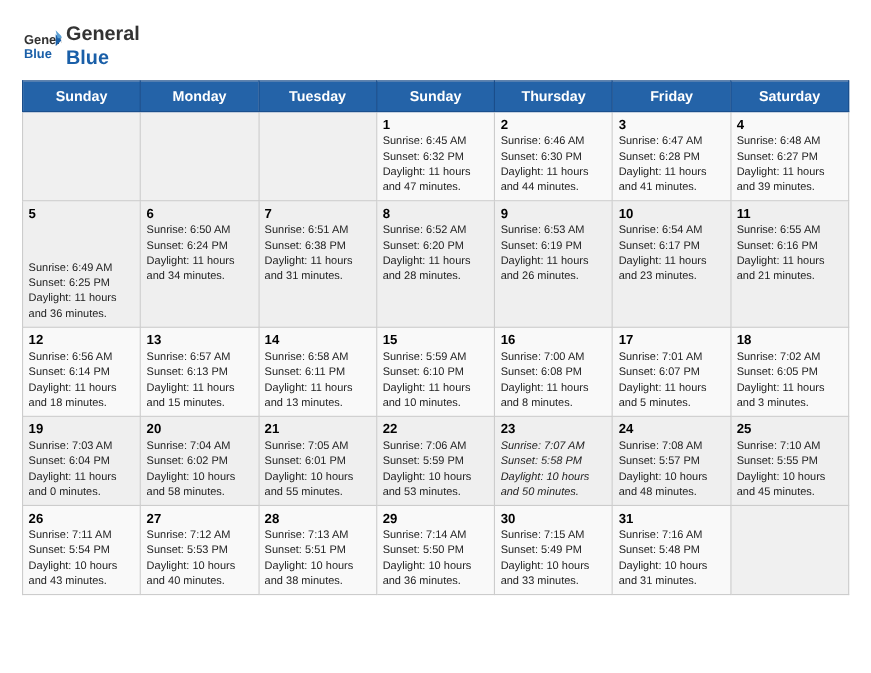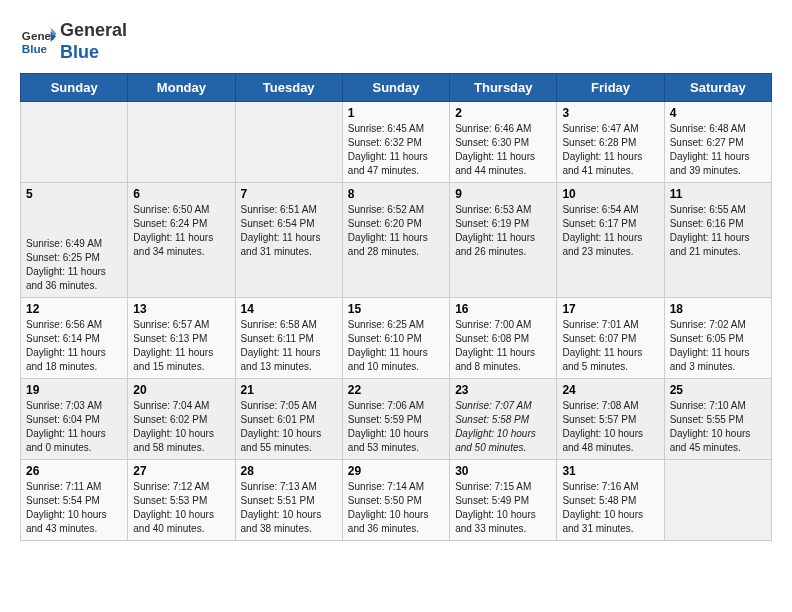--- a/index.html
+++ b/index.html
@@ -158,21 +158,21 @@
         </td>
         <td>
           <span class="day-num">6</span>
           <div class="day-info" style="white-space: pre-line;">Sunrise: 6:50 AM
 Sunset: 6:24 PM
 Daylight: 11 hours and 34 minutes.</div>
         </td>
         <td>
           <span class="day-num">7</span>
           <div class="day-info" style="white-space: pre-line;">Sunrise: 6:51 AM
-Sunset: 6:54 PM
+Sunset: 6:38 PM
 Daylight: 11 hours and 31 minutes.</div>
         </td>
         <td>
           <span class="day-num">8</span>
           <div class="day-info" style="white-space: pre-line;">Sunrise: 6:52 AM
 Sunset: 6:20 PM
 Daylight: 11 hours and 28 minutes.</div>
         </td>
         <td>
           <span class="day-num">9</span>
@@ -207,21 +207,21 @@
 Daylight: 11 hours and 15 minutes.</div>
         </td>
         <td>
           <span class="day-num">14</span>
           <div class="day-info" style="white-space: pre-line;">Sunrise: 6:58 AM
 Sunset: 6:11 PM
 Daylight: 11 hours and 13 minutes.</div>
         </td>
         <td>
           <span class="day-num">15</span>
-          <div class="day-info" style="white-space: pre-line;">Sunrise: 6:25 AM
+          <div class="day-info" style="white-space: pre-line;">Sunrise: 5:59 AM
 Sunset: 6:10 PM
 Daylight: 11 hours and 10 minutes.</div>
         </td>
         <td>
           <span class="day-num">16</span>
           <div class="day-info" style="white-space: pre-line;">Sunrise: 7:00 AM
 Sunset: 6:08 PM
 Daylight: 11 hours and 8 minutes.</div>
         </td>
         <td>

